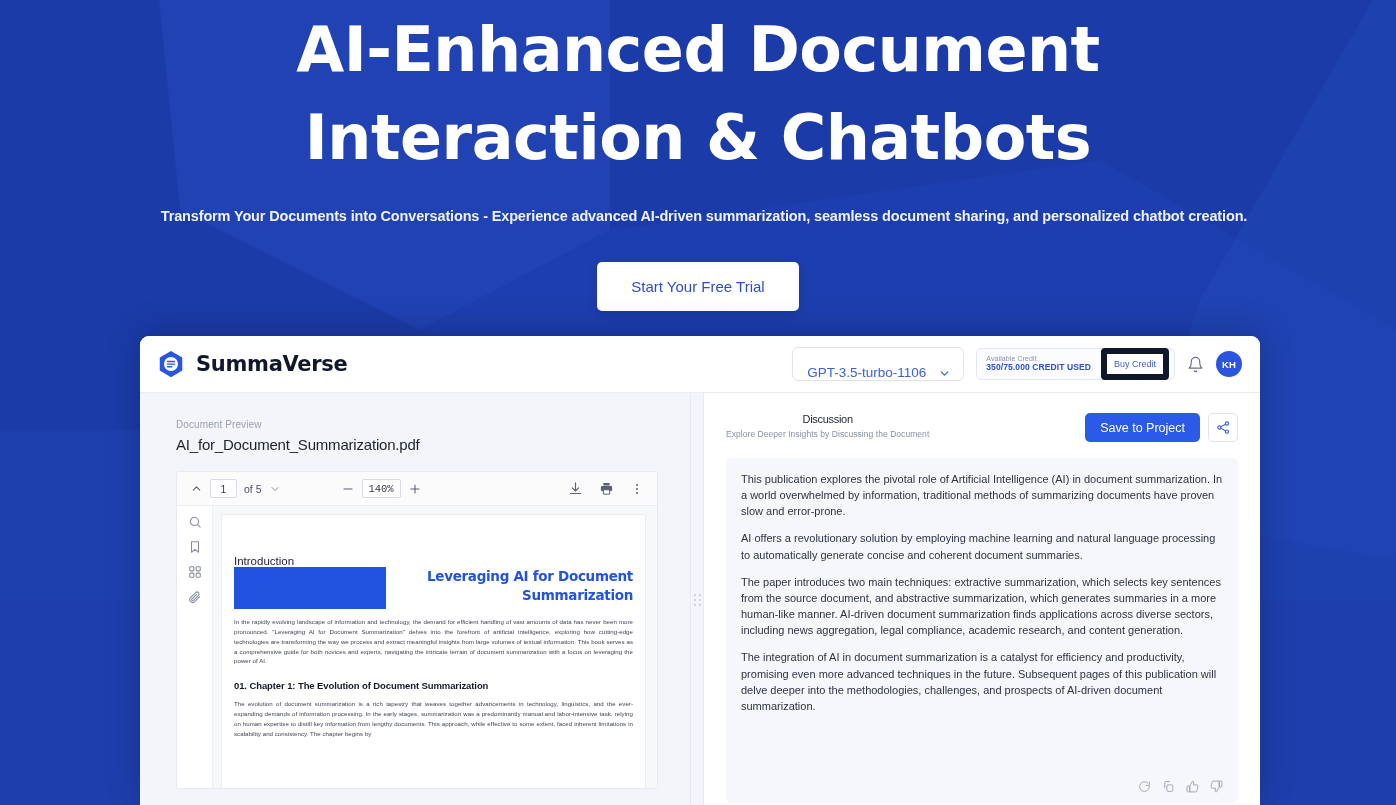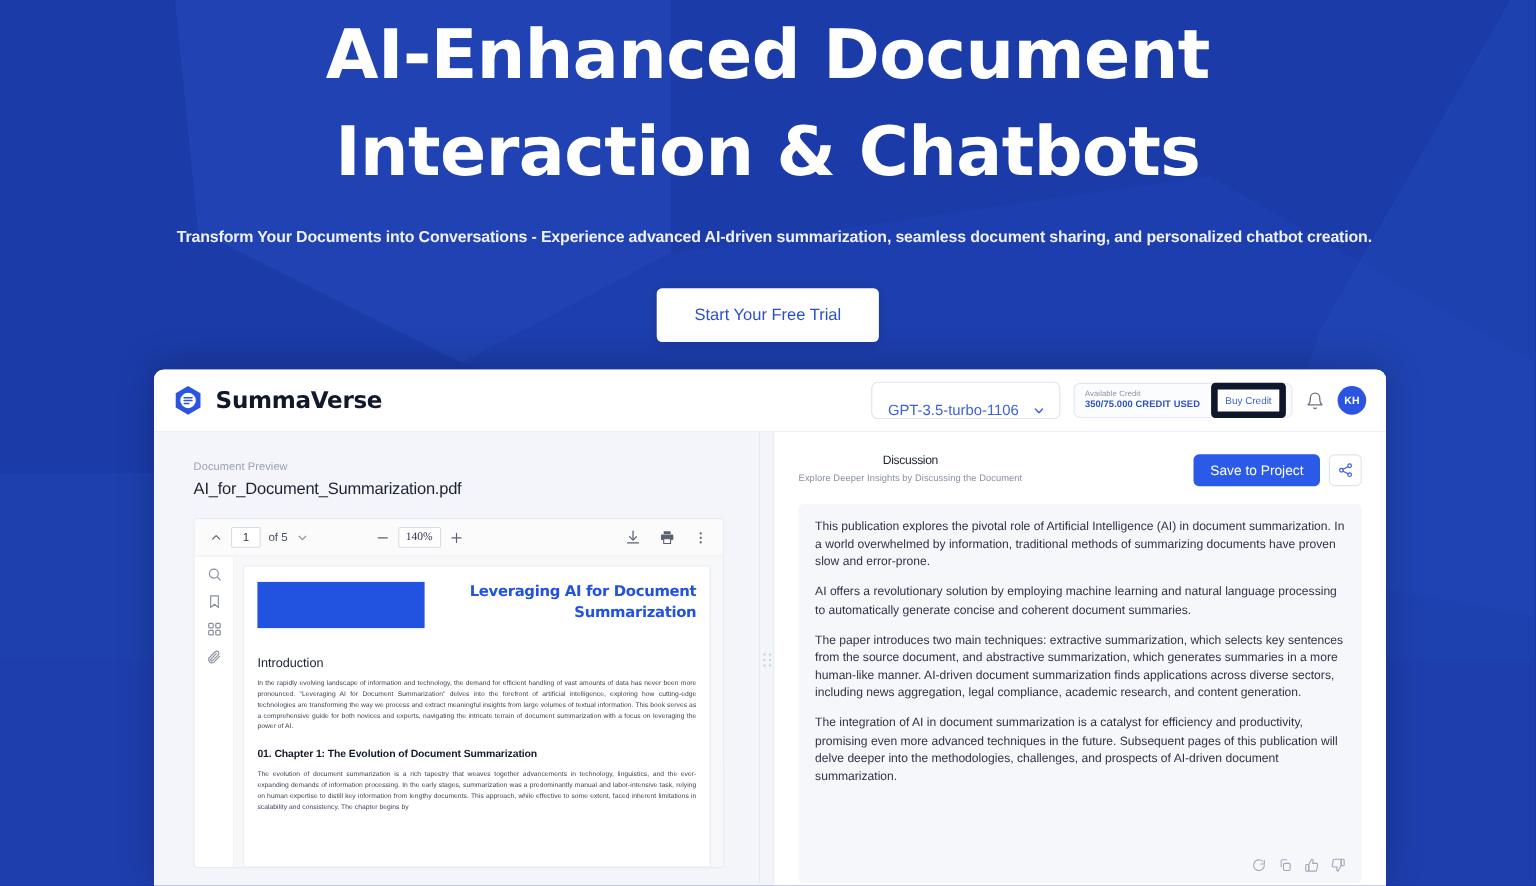--- a/index.html
+++ b/index.html
@@ -140,21 +140,21 @@
   .tb-btn { display: flex; align-items: center; justify-content: center; cursor: pointer; }
   #page-input {
     width: 27px; height: 19px; border: 1px solid #d8dbe4; border-radius: 2px;
     font-size: 10.5px; text-align: center; color: #33384a; background: #fff;
     font-family: "Liberation Sans", sans-serif;
   }
   #page-of { font-size: 10.5px; color: #4d5263; }
   #zoom-input {
     width: 39px; height: 19px; border: 1px solid #d8dbe4; border-radius: 2px;
     font-size: 10.5px; text-align: center; color: #33384a; background: #fff;
-    font-family: Liberation Serif, serif;
+    font-family: Liberation Mono, monospace;
   }
   .tb-sep { flex: 1; }
 
   #pdf-main { flex: 1; display: flex; min-height: 0; }
   #pdf-tools {
     width: 36px; flex: 0 0 36px; background: #fff;
     border-right: 1px solid #eff0f4;
     padding-top: 9px; display: flex; flex-direction: column;
     align-items: center; gap: 11px;
   }
@@ -361,25 +361,25 @@
             </span>
             <span>
               <svg width="14" height="14" viewBox="0 0 24 24" fill="none" stroke="#8a8f9e" stroke-width="1.8" stroke-linecap="round">
                   <path d="M20 11.5 11 20.5a5 5 0 0 1-7-7l9.2-9.2a3.4 3.4 0 0 1 4.8 4.8l-9 9a1.8 1.8 0 0 1-2.5-2.5l8.3-8.3"></path>
                 </svg>
             </span>
           </div>
 
           <div id="pdf-page-area">
             <div id="pdf-page">
+              <div id="pdf-h2">Introduction</div>
               <div id="pdf-head">
                 <div id="pdf-head-block"></div>
                 <div id="pdf-head-title">Leveraging AI for Document Summarization</div>
               </div>
-              <div id="pdf-h2">Introduction</div>
               <p class="pdf-para">In the rapidly evolving landscape of information and technology, the demand for efficient handling of vast amounts of data has never been more pronounced. "Leveraging AI for Document Summarization" delves into the forefront of artificial intelligence, exploring how cutting-edge technologies are transforming the way we process and extract meaningful insights from large volumes of textual information. This book serves as a comprehensive guide for both novices and experts, navigating the intricate terrain of document summarization with a focus on leveraging the power of AI.</p>
               <div id="pdf-h3">01.  Chapter 1: The Evolution of Document Summarization</div>
               <p class="pdf-para">The evolution of document summarization is a rich tapestry that weaves together advancements in technology, linguistics, and the ever-expanding demands of information processing. In the early stages, summarization was a predominantly manual and labor-intensive task, relying on human expertise to distill key information from lengthy documents. This approach, while effective to some extent, faced inherent limitations in scalability and consistency. The chapter begins by</p>
             </div>
           </div>
         </div>
       </div>
     </div>
 
     <div id="divider">

